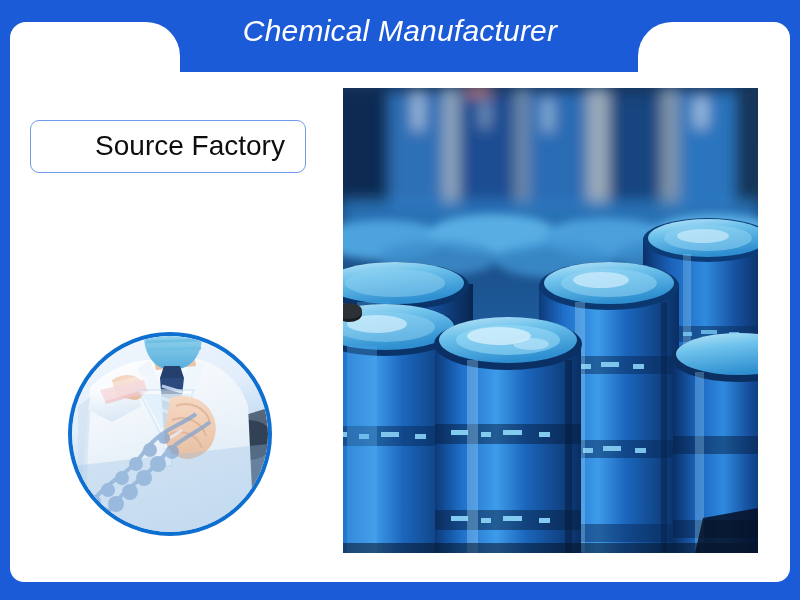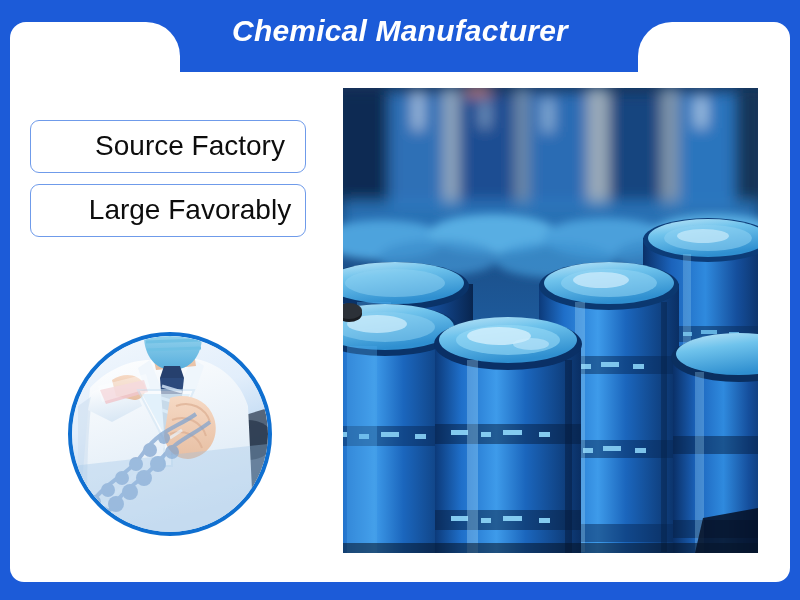--- a/index.html
+++ b/index.html
@@ -61,21 +61,21 @@
   #header-title {
     position: absolute;
     left: 0;
     top: 0;
     width: 800px;
     height: 62px;
     line-height: 62px;
     text-align: center;
     color: #ffffff;
     font-size: 30px;
-    font-weight: bold;
+    font-weight: normal;
     font-style: italic;
     letter-spacing: 0.2px;
     white-space: nowrap;
   }
 
   
   #feature-list {
     position: absolute;
     left: 30px;
     top: 120px;
@@ -133,21 +133,20 @@
   <div id="card"></div>
 
   <div id="header-bar">
     <div class="header-notch" id="header-notch-left"></div>
     <div class="header-notch" id="header-notch-right"></div>
     <div id="header-title">Chemical Manufacturer</div>
   </div>
 
   <div id="feature-list">
     <div class="feature-box">Source Factory</div>
-    <div class="feature-box">Large Favorably</div>
   </div>
 
   <div id="lab-photo">
     <svg width="196" height="196" viewBox="0 0 196 196">
       <defs>
         <linearGradient id="labBg" x1="0" y1="0" x2="0.35" y2="1">
           <stop offset="0%" stop-color="#f3f8fd"></stop>
           <stop offset="45%" stop-color="#e2eefb"></stop>
           <stop offset="100%" stop-color="#9fc6ea"></stop>
         </linearGradient>

